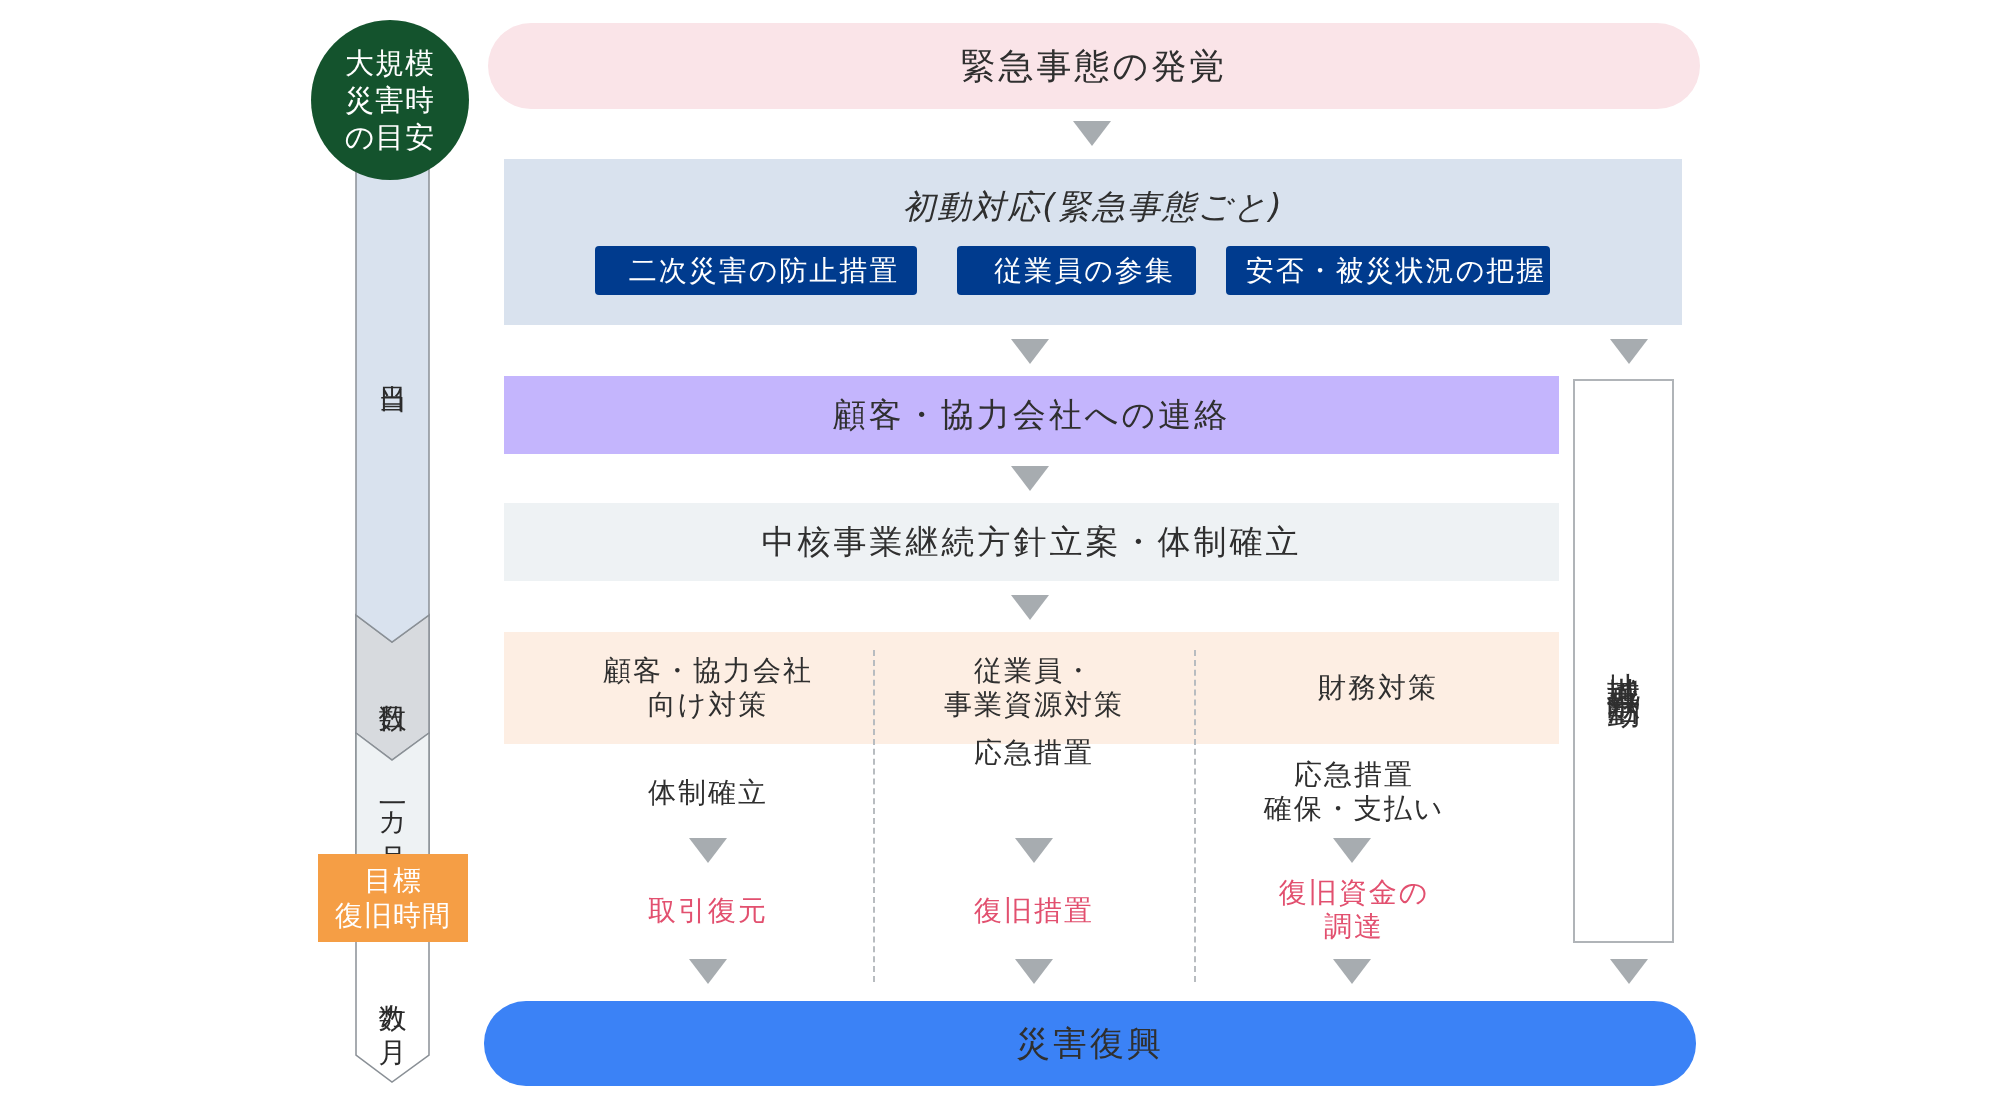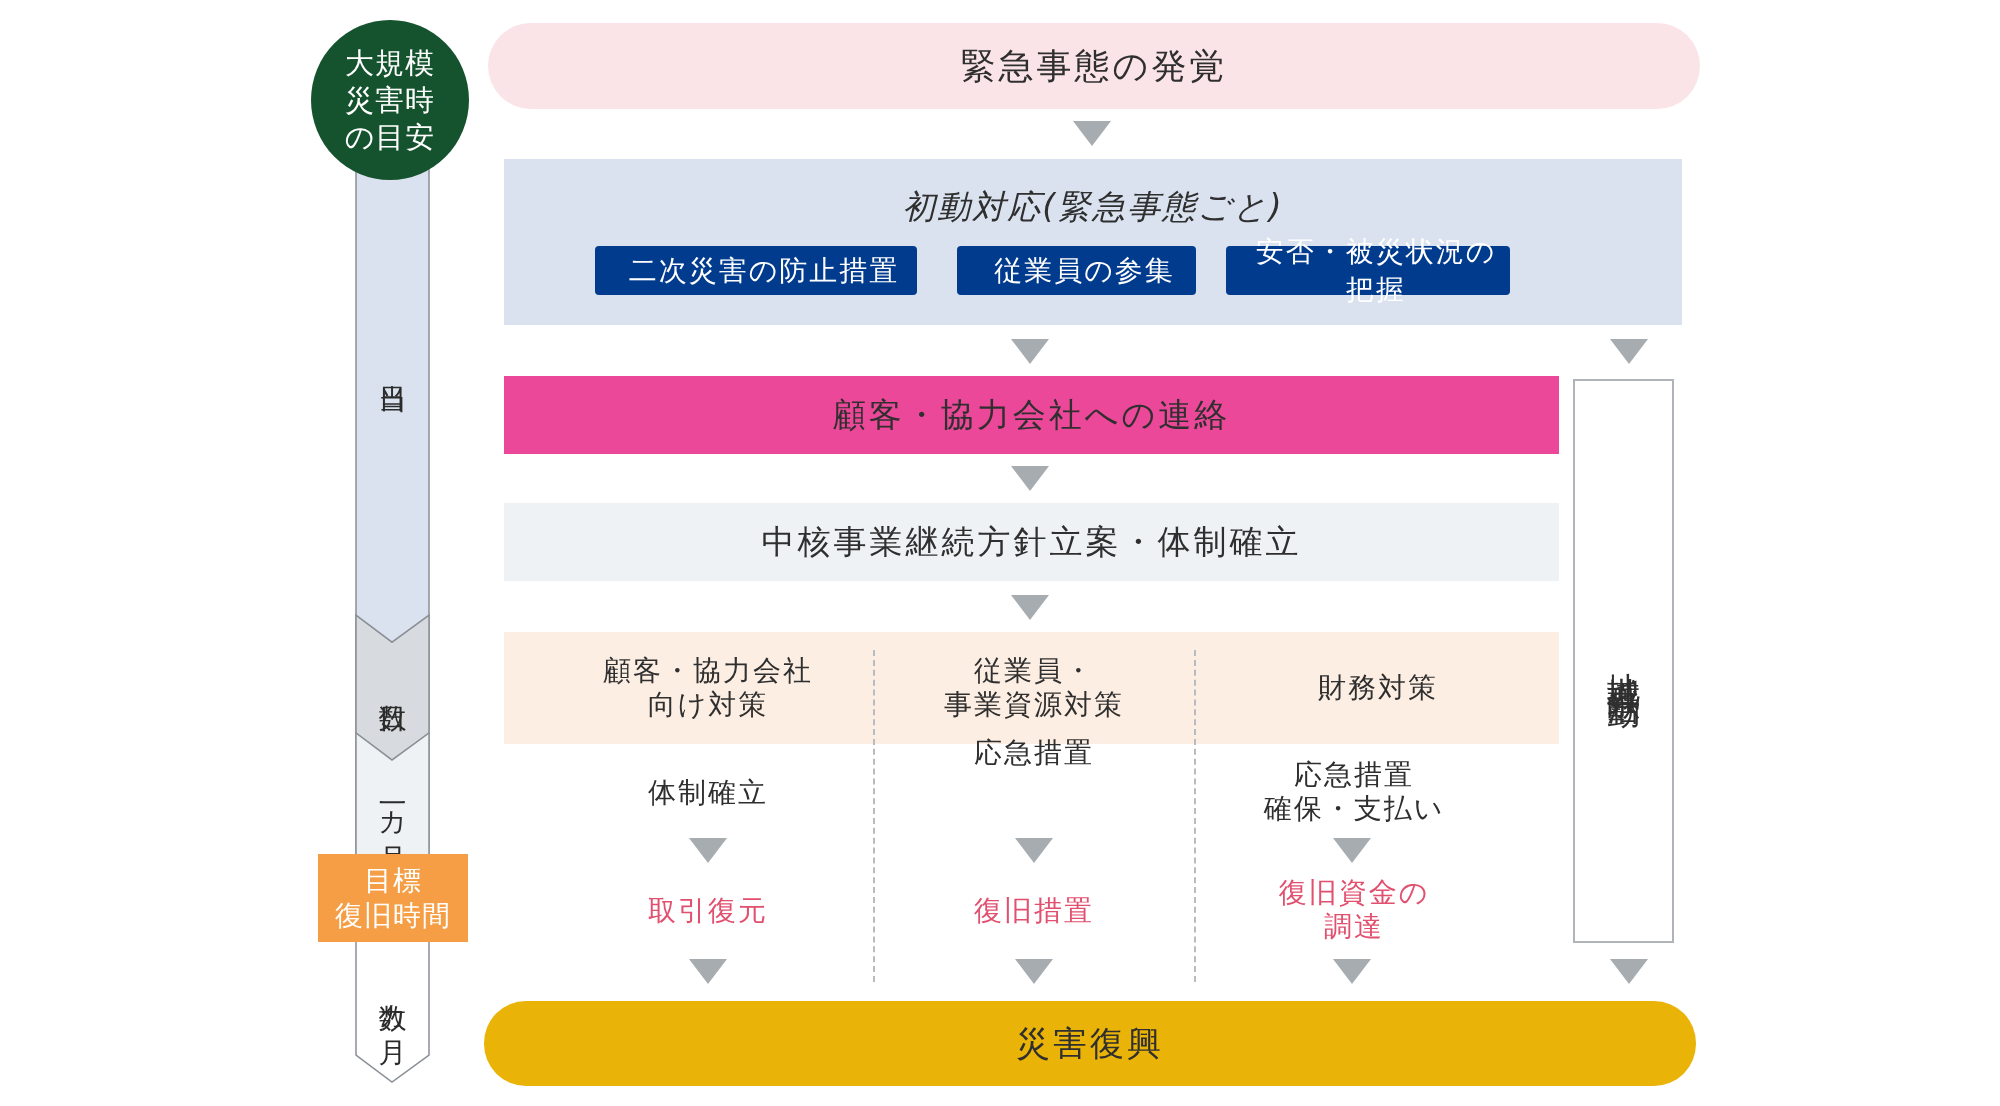--- a/index.html
+++ b/index.html
@@ -19,34 +19,34 @@
                color:#fff; font-size:28px; line-height:35px; white-space:pre-line; letter-spacing:1px; }
 
   
   .pill-top { left:488px; top:23px; width:1212px; height:86px; border-radius:43px; background:#fae4e8;
               font-size:35px; font-weight:500; letter-spacing:3px; color:#2f2f2f; }
   .block-initial { left:504px; top:159px; width:1178px; height:166px; background:#d9e2ee; }
   .block-initial-title { left:0; top:26px; width:100%; font-size:33px; font-weight:500; letter-spacing:2px;
                          text-align:center; color:#2f2f2f;font-style:italic; }
   .btn-blue { top:246px; height:49px; background:#003b8e; color:#fff; border-radius:4px;
               font-size:28px; letter-spacing:2px; font-weight:500;padding-left:16px; }
-  .box-contact { left:504px; top:376px; width:1055px; height:78px; background:#ec4899;
+  .box-contact { left:504px; top:376px; width:1055px; height:78px; background:#c4b5fd;
                  font-size:33px; letter-spacing:3px; color:#2f2f2f; }
   .box-policy { left:504px; top:503px; width:1055px; height:78px; background:#eef2f4;
                 font-size:33px; letter-spacing:3px; color:#2f2f2f; }
   .box-measures { left:504px; top:632px; width:1055px; height:112px; background:#fdeee3; }
   .col-head { top:632px; height:112px; font-size:28px; line-height:34px; letter-spacing:2px;
               color:#2f2f2f; white-space:pre-line; font-weight:500; }
   .col-mid { font-size:28px; line-height:34px; letter-spacing:2px; color:#2f2f2f; white-space:pre-line; }
   .col-red { font-size:28px; line-height:34px; letter-spacing:2px; color:#e2506f; white-space:pre-line; font-weight:500; }
   .dash { width:0; border-left:2.5px dashed #b8bcc0; }
   .box-community { left:1573px; top:379px; width:101px; height:564px; border:2px solid #b0b4b8; background:#fff; }
   .community-text { font-size:33px; line-height:40px; color:#2f2f2f; writing-mode:vertical-rl;
                     text-orientation:upright; letter-spacing:5px; }
-  .pill-bottom { left:484px; top:1001px; width:1212px; height:85px; border-radius:42px; background:#eab308;
+  .pill-bottom { left:484px; top:1001px; width:1212px; height:85px; border-radius:42px; background:#3b82f6;
                  font-size:34px; font-weight:500; letter-spacing:3px; color:#2f2f2f; }
 
   .tri { width:0; height:0; border-left:19px solid transparent; border-right:19px solid transparent;
          border-top:25px solid #a7acb0; }
 </style>
 </head>
 <body>
 
 <svg class="tl-svg" width="2000" height="1106">
 
@@ -95,21 +95,21 @@
 
 <div class="abs block-initial">
   <div class="abs block-initial-title">初動対応(緊急事態ごと)</div>
 </div>
 <div class="abs btn-blue center" style="left:595px;width:322px;">
   <span>二次災害の防止措置</span>
 </div>
 <div class="abs btn-blue center" style="left:957px;width:239px;">
   <span>従業員の参集</span>
 </div>
-<div class="abs btn-blue center" style="left:1226px;width:284px;align-items:center;">
+<div class="abs btn-blue center" style="left:1226px;width:324px;align-items:center;">
   <span>安否・被災状況の把握</span>
 </div>
 
 <div class="abs tri" style="left:1011px;top:339px;"></div>
 <div class="abs tri" style="left:1610px;top:339px;"></div>
 
 <div class="abs box-contact center">
   <span>顧客・協力会社への連絡</span>
 </div>
 

